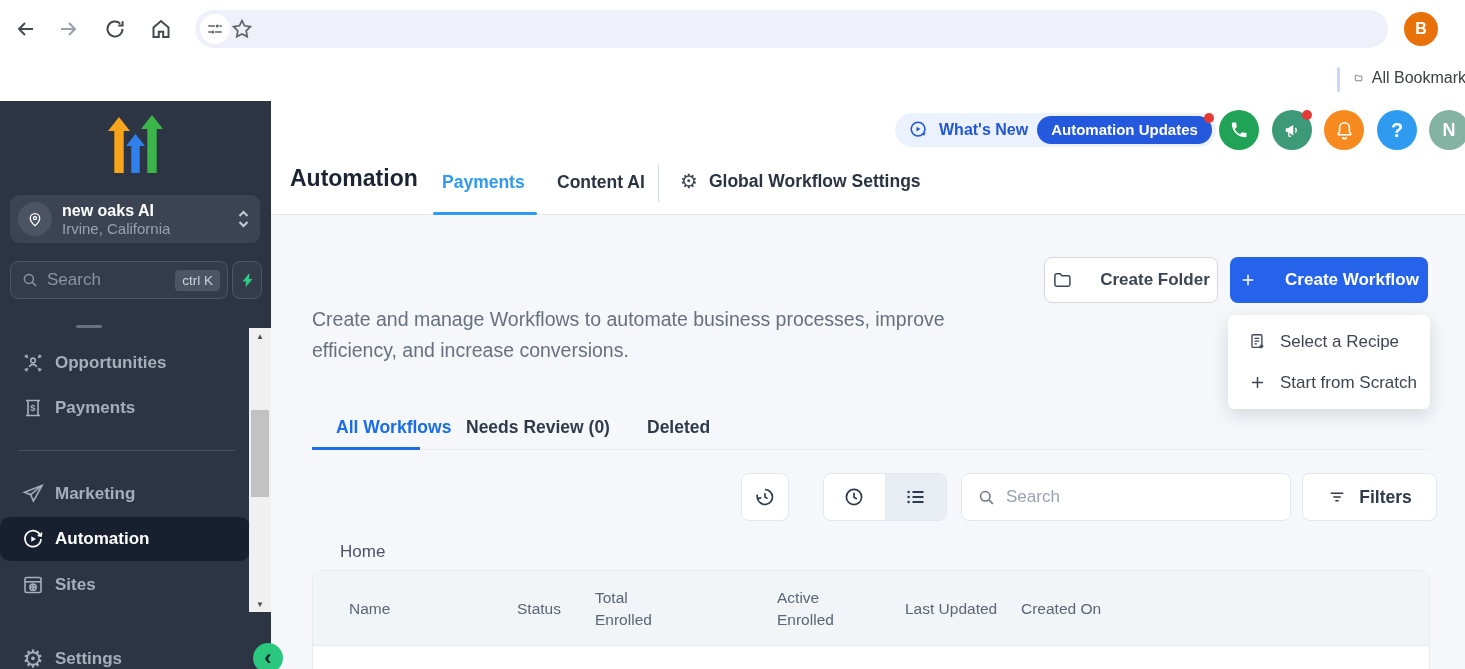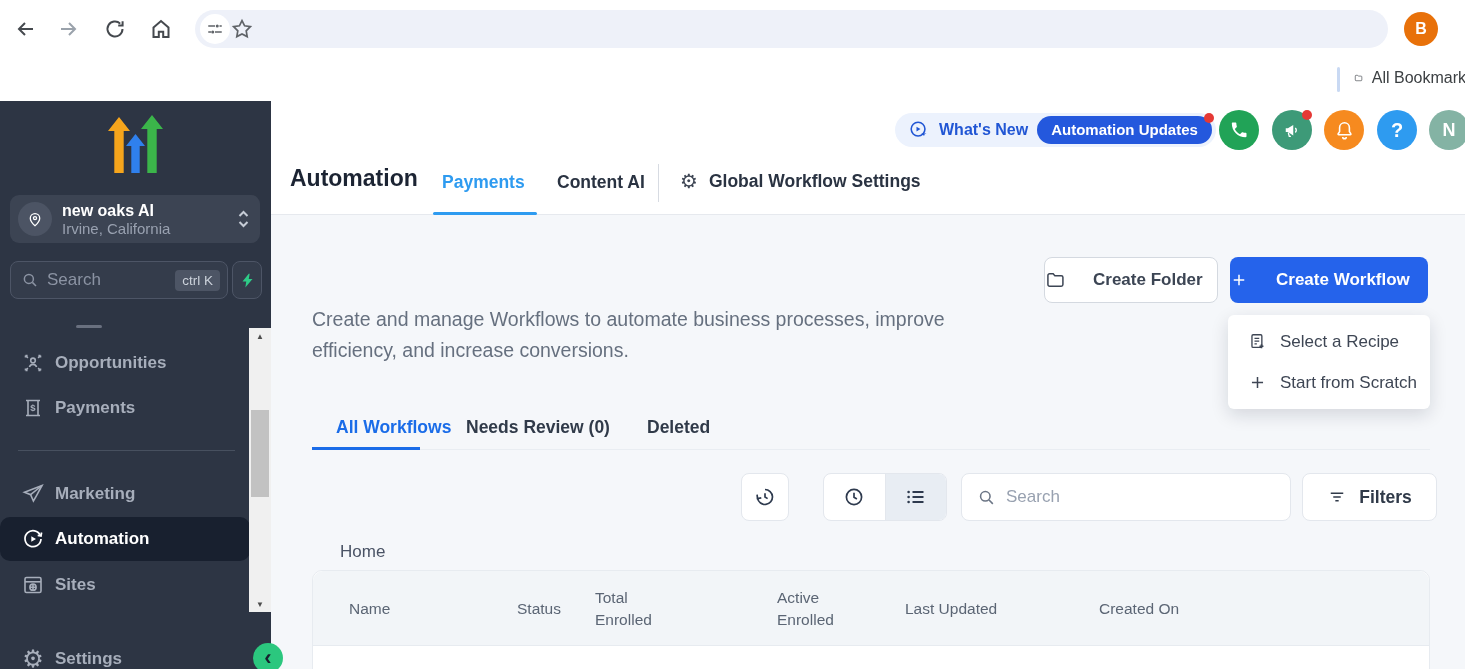--- a/index.html
+++ b/index.html
@@ -62,21 +62,21 @@
   .gws-label { font-size:17.5px; font-weight:600; color:#2a3342; }
 
   .wn-cluster { position:absolute; left:624px; top:12px; height:34px; background:#ecf2fd; border-radius:17px; display:flex; align-items:center; padding:0 4px 0 13px; gap:9px; }
   .wn-label { font-size:16px; font-weight:bold; color:#2156d4; white-space:nowrap; cursor:pointer; }
   .au-pill { position:relative; background:#2458dd; color:#fff; font-size:15px; font-weight:bold; border-radius:14px; padding:5px 14px 6px; white-space:nowrap; cursor:pointer; }
   .dot { position:absolute; width:10px; height:10px; background:#e53935; border-radius:50%; }
   .circle-ico { position:absolute; top:9px; width:40px; height:40px; border-radius:50%; display:flex; align-items:center; justify-content:center; color:#fff; cursor:pointer; }
 
   .h1 { position:absolute; left:41px; top:150px; font-size:35px; font-weight:bold; color:#121b2c; }
   .subtitle { position:absolute; left:41px; top:203px; width:700px; font-size:19.5px; line-height:31px; color:#66707f; }
-  .btn { position:absolute; height:46px; border-radius:8px; display:flex; align-items:center; justify-content:flex-start; gap:28px; font-size:17px; font-weight:600; cursor:pointer; }
+  .btn { position:absolute; height:46px; border-radius:8px; display:flex; align-items:center; justify-content:center; gap:28px; font-size:17px; font-weight:600; cursor:pointer; }
   .btn-folder { left:773px; top:156px; width:174px; background:#fff; border:1px solid #d4d9e0; color:#3c4554; }
   .btn-create { left:959px; top:156px; width:198px; background:#2563eb; color:#fff; }
   .menu { position:absolute; left:957px; top:214px; width:202px; background:#fff; border-radius:6px; box-shadow:0 6px 18px rgba(16,24,40,.14); padding:6px 0; z-index:20; }
   .menu-item { height:41px; display:flex; align-items:center; gap:13px; padding-left:20px; font-size:17px; color:#3e4654; cursor:pointer; }
 
   .tabs2 { position:absolute; left:41px; top:316px; width:1118px; height:33px; border-bottom:1px solid #e9edf2; }
   .tab2 { position:absolute; top:0; font-size:17.5px; font-weight:600; color:#303a49; cursor:pointer; }
   .tab2.active { color:#1a6ce8;margin-left:24px; }
   .tab2-underline { position:absolute; left:0; top:30px; width:108px; height:3px; background:#1a6ce8; }
 
@@ -385,16 +385,16 @@
 
   <span class="breadcrumb">Home</span>
 
   <div class="table">
     <div class="thead">
       <span class="th" style="left:36px">Name</span>
       <span class="th" style="left:204px">Status</span>
       <span class="th wrap" style="left:282px">Total Enrolled</span>
       <span class="th wrap" style="left:464px">Active Enrolled</span>
       <span class="th" style="left:592px">Last Updated</span>
-      <span class="th" style="left:786px">Created On</span>
+      <span class="th" style="left:708px">Created On</span>
     </div>
   </div>
 </div>
 
 </body></html>

